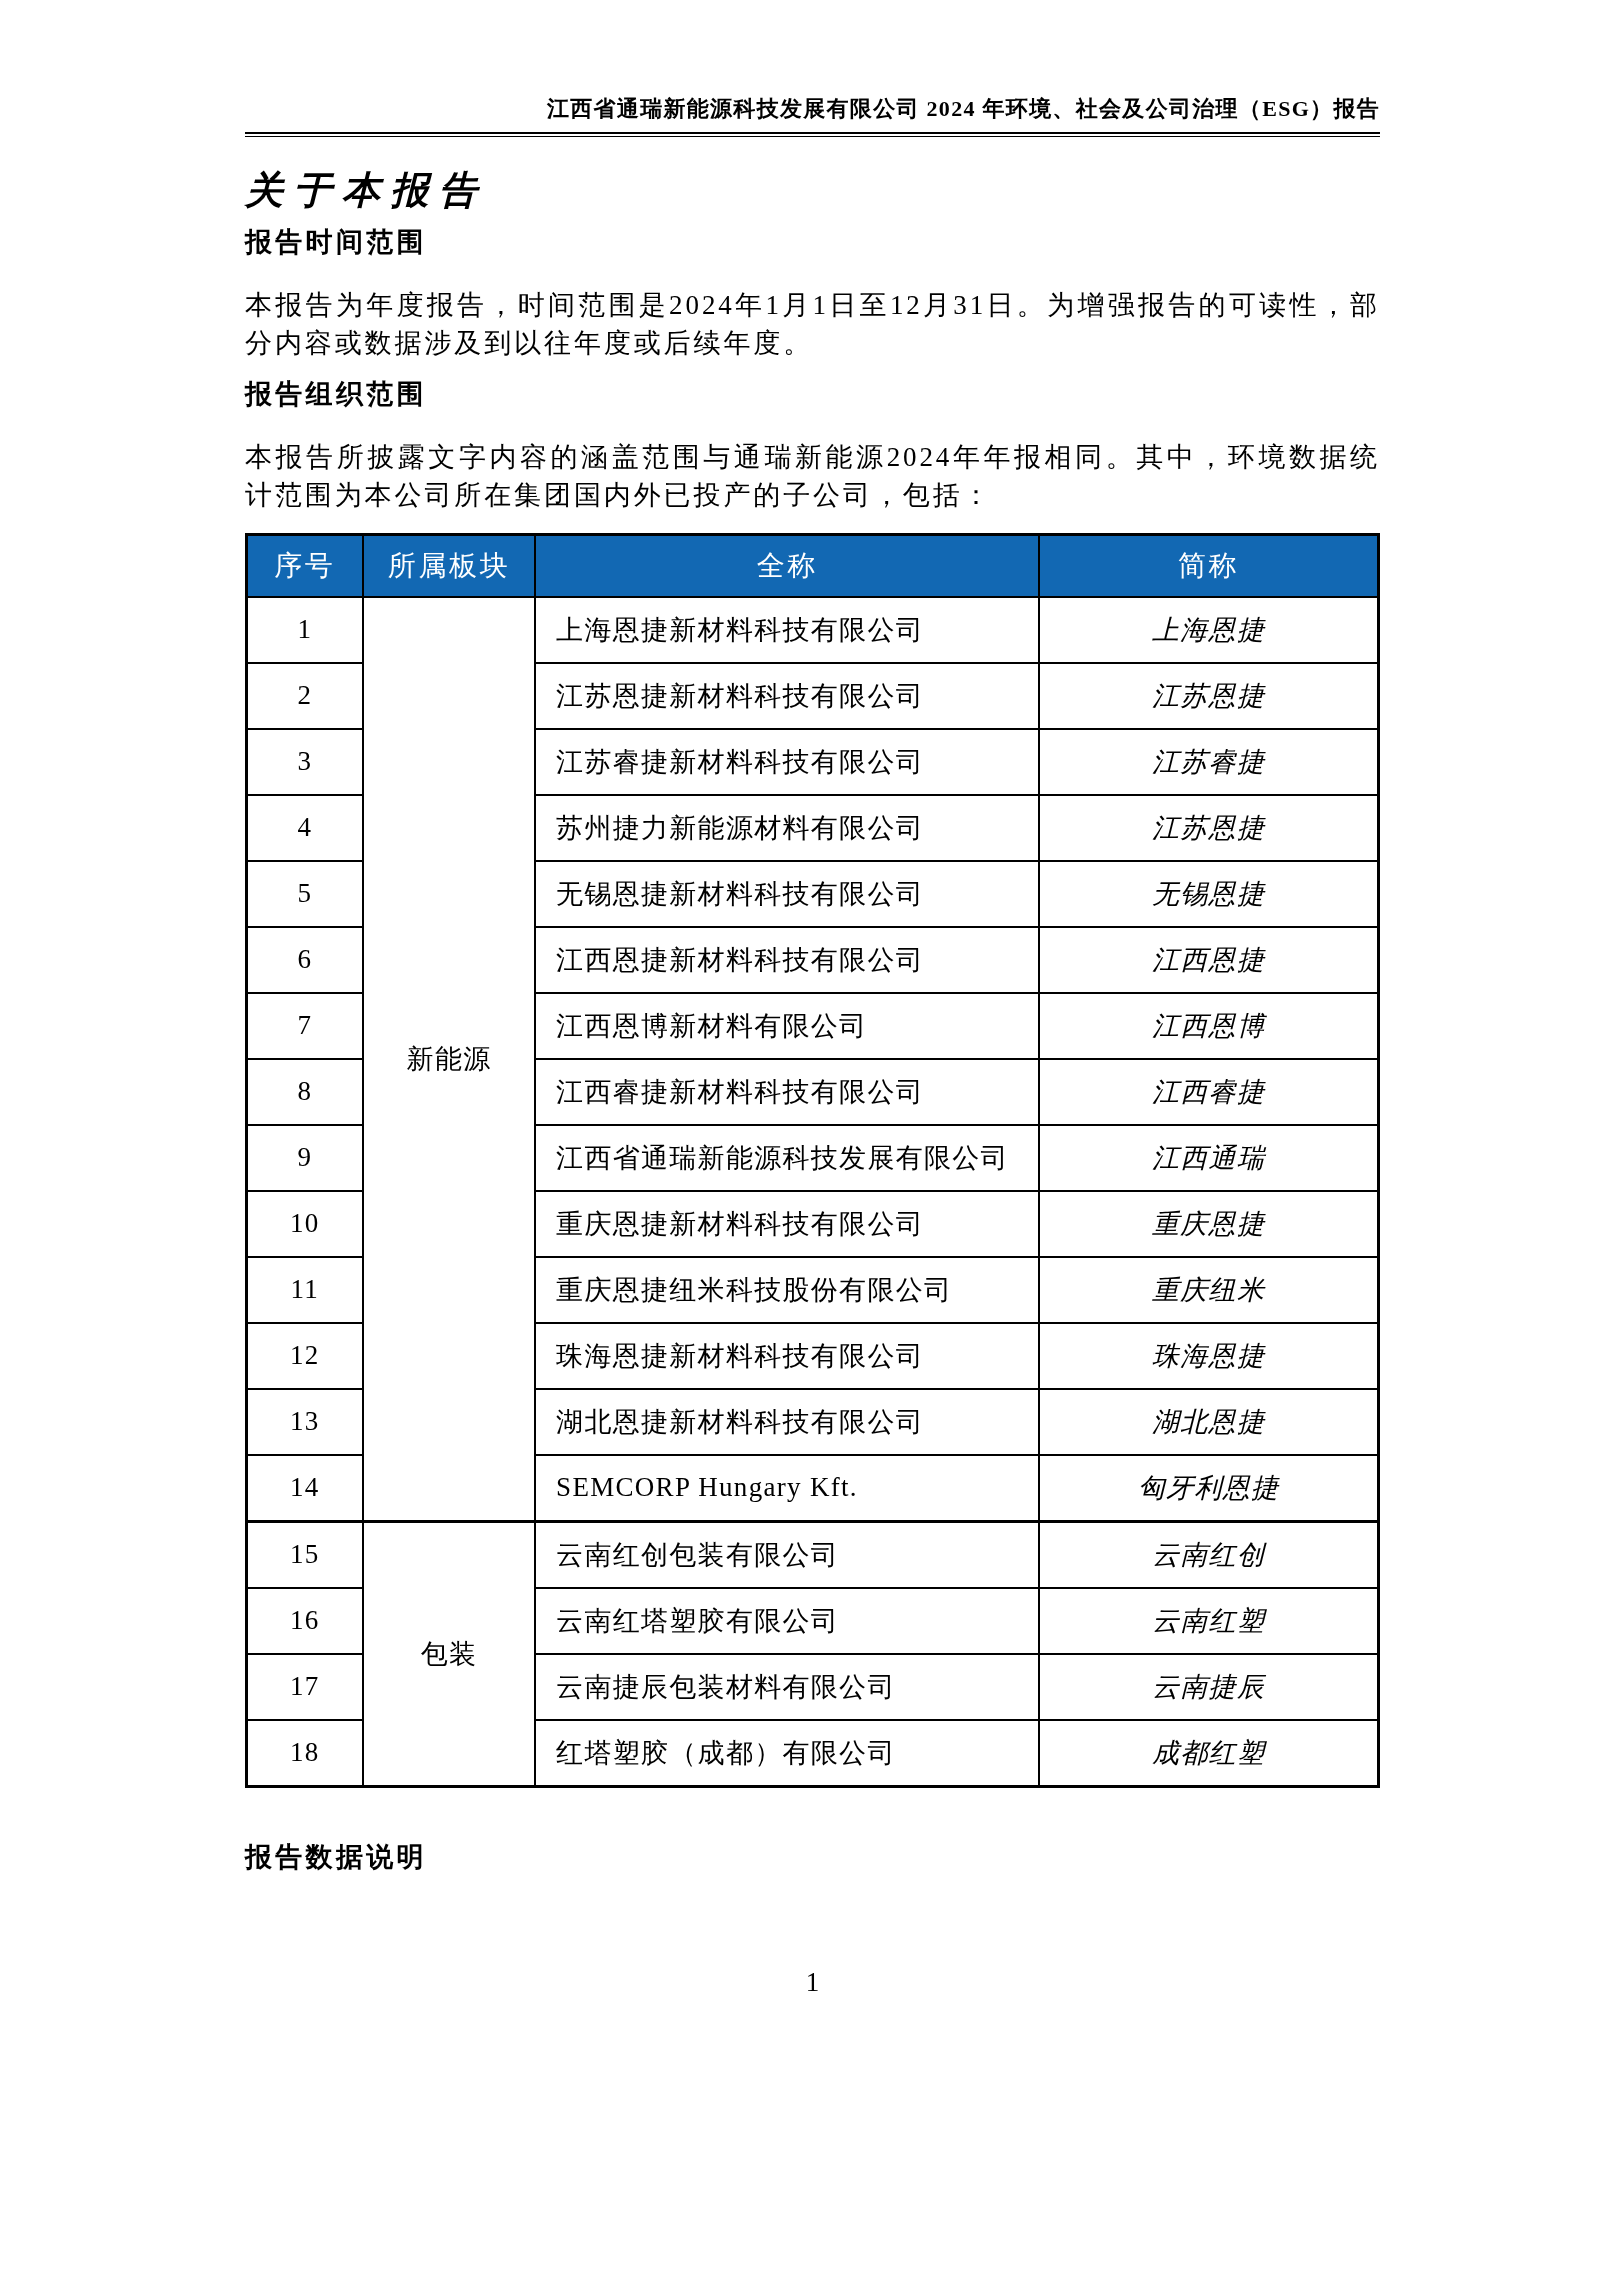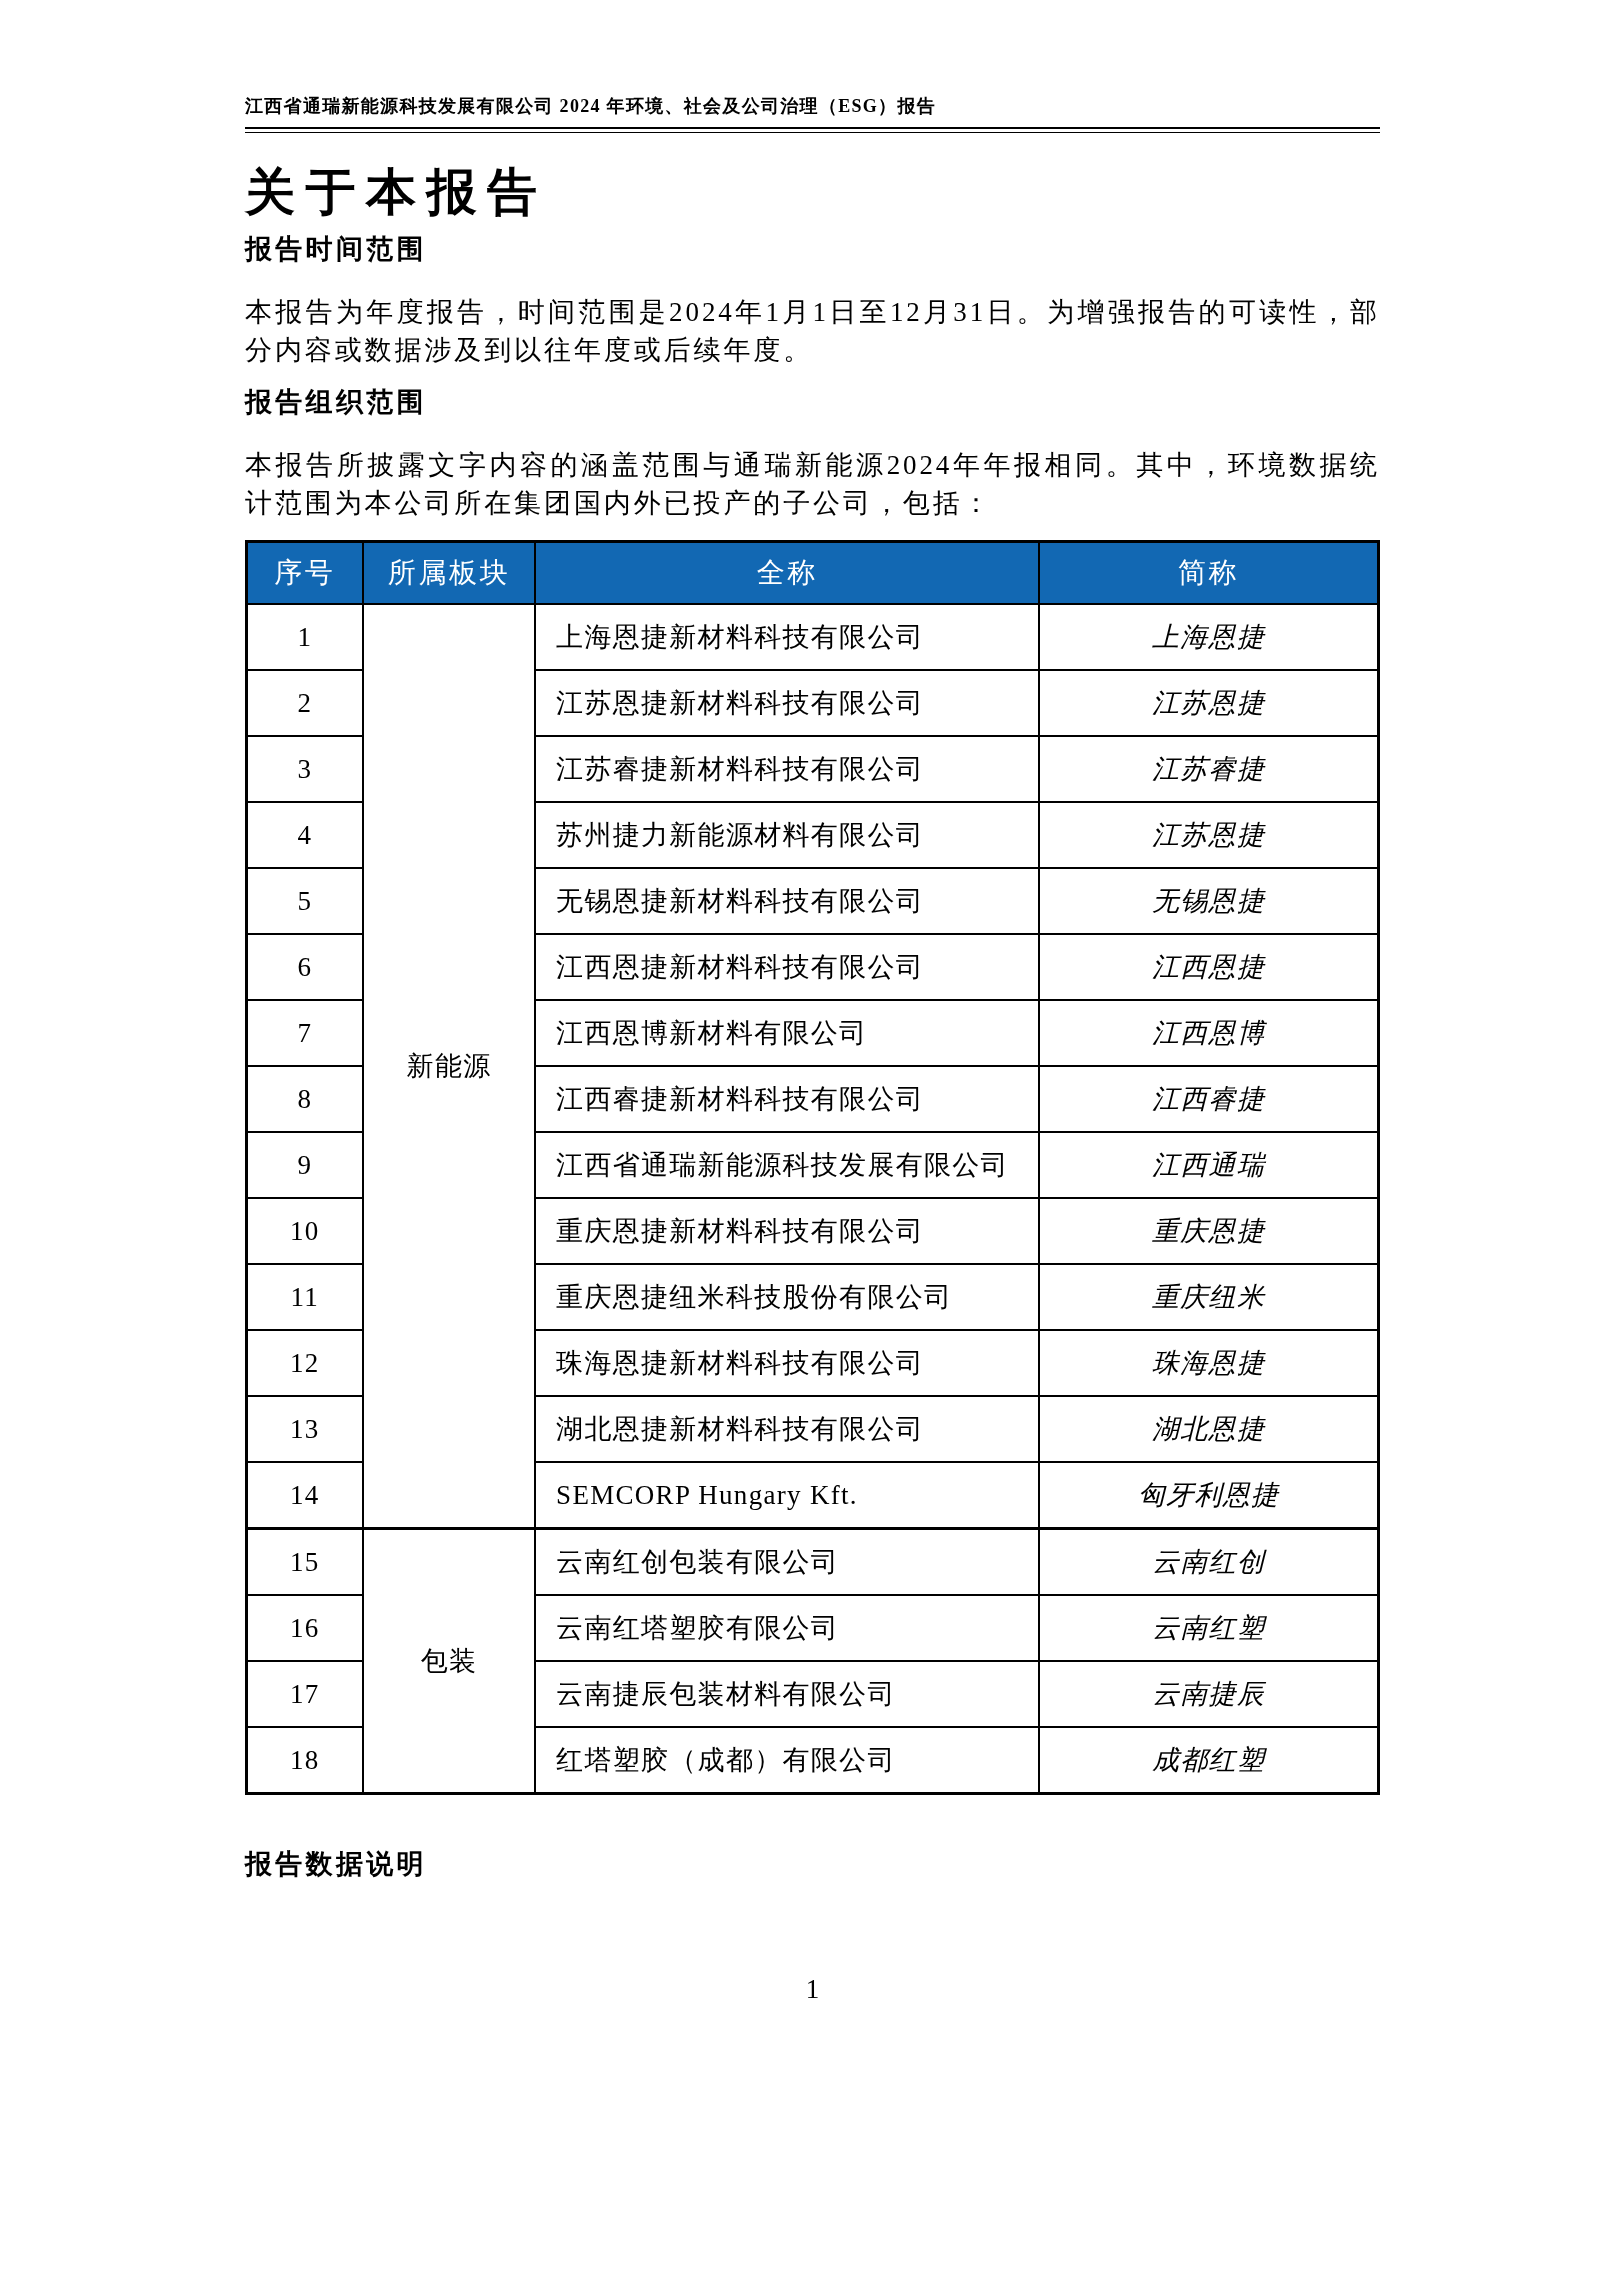--- a/index.html
+++ b/index.html
@@ -10,40 +10,41 @@
     margin: 0 auto;
     background: #ffffff;
     box-sizing: border-box;
     padding: 97px 243px 0 245px;
     font-family: "Liberation Serif", "DejaVu Serif", serif;
     color: #000000;
     overflow: hidden;
   }
 
   .doc-header {
-    text-align: left;
-    font-size: 18px;
+    text-align: right;
+    font-size: 22px;
     font-weight: 700;
     letter-spacing: 1.3px;
     line-height: 1.1;
     font-family: Liberation Serif, serif;
   }
   .header-rule {
     margin-top: 10.5px;
     height: 2.6px;
     border-top: 2.6px solid #000;
     border-bottom: 1.3px solid #000;
   }
 
   h1.title {
-    font-size: 50px;
+    font-size: 38px;
     font-weight: 700;
     letter-spacing: 10.5px;
     line-height: 1;
     margin: 34px 0 0 0;
+    font-style: italic;
   }
 
   p.para {
     font-size: 27px;
     line-height: 38px;
     letter-spacing: 2.9px;
     text-align: justify;
     margin: 30px 0 0 0;
   }
 

